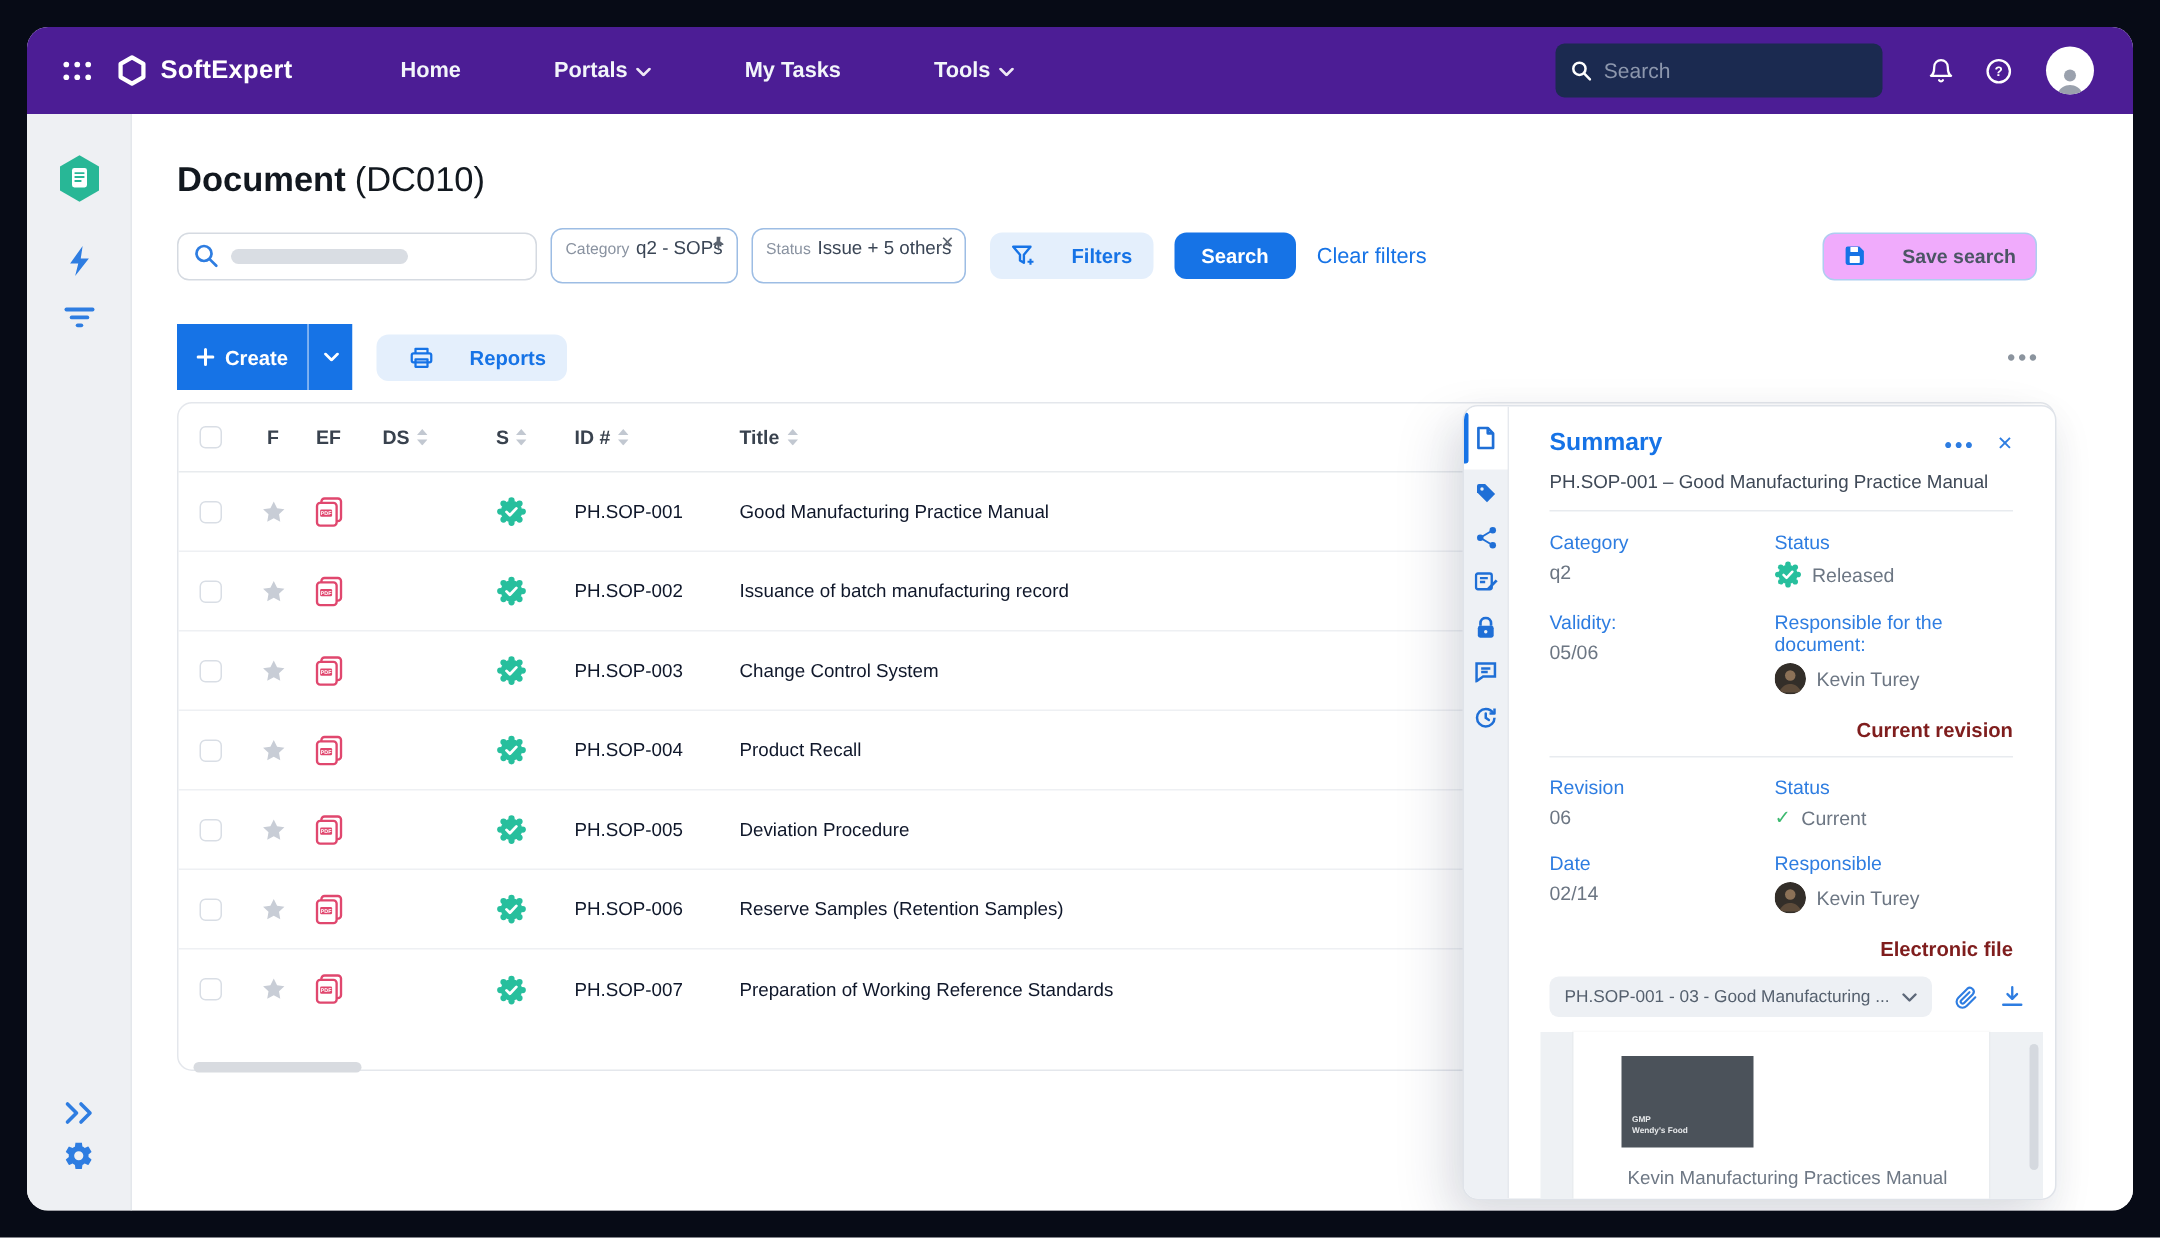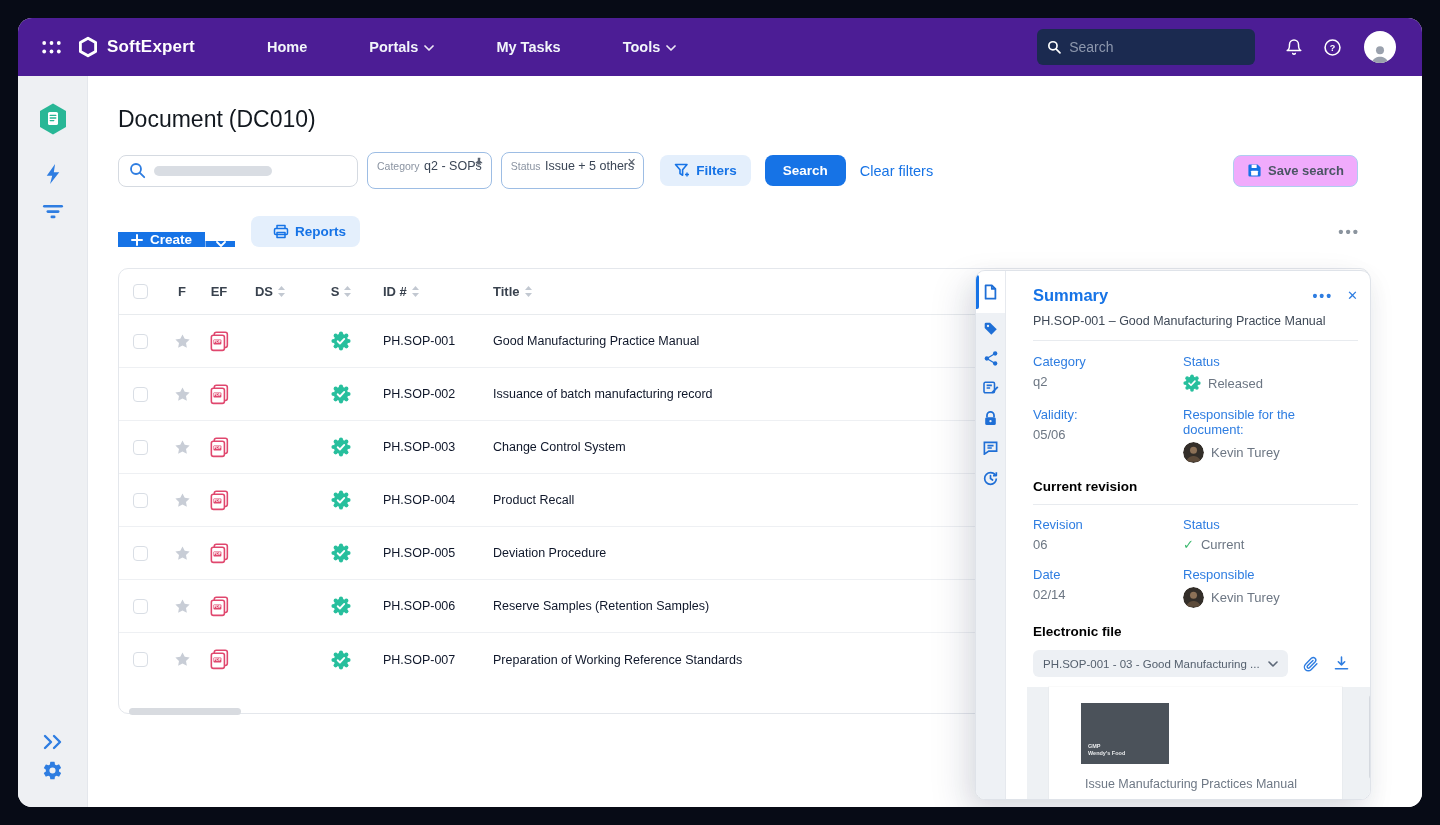--- a/index.html
+++ b/index.html
@@ -45,52 +45,52 @@
   .sidebar {
     width:70px; background:#eef0f3; border-right:1px solid #e4e7ec;
     display:flex; flex-direction:column; align-items:center; padding:26px 0 26px;
     flex:0 0 auto;
   }
   .sb-icon { margin-bottom:22px; cursor:pointer; display:flex; }
   .sb-spacer { flex:1; }
   .main { flex:1; position:relative; background:#fff; }
 
   .page-title { position:absolute; left:30px; top:30px; font-size:23px; color:#12181f; }
-  .page-title .t-bold { font-weight:400;text-align:right; }
+  .page-title .t-bold { font-weight:700;text-align:right; }
   .page-title .t-code { font-weight:400; margin-left:6px; }
 
   
   .filter-row { position:absolute; left:30px; right:64px; top:76px; display:flex; align-items:center; }
   .search-box {
     width:240px; height:32px; border:1px solid #d5dae1; border-radius:8px;
     display:flex; align-items:center; padding:0 10px; gap:8px; background:#fff;
   }
   .skeleton-bar { width:118px; height:10px; border-radius:5px; background:#d9dde3; }
   .chip {
     border:1px solid #9dbde4; border-radius:8px; height:37px; padding:3px 9px 3px 9px;
     margin-left:9px; position:relative; background:#fff; cursor:pointer; min-width:84px;
   }
   .chip-label { font-size:10.5px; color:#8a93a1; line-height:13px; }
   .chip-value { font-size:12.5px; color:#3a4555; line-height:15px; white-space:nowrap; }
   .chip-corner { position:absolute; right:7px; top:4px; display:flex; }
   .chip-x { font-size:11px; color:#5c6470; font-weight:700; line-height:10px; cursor:pointer; }
-  .btn { border:none; border-radius:8px; height:31px; display:inline-flex; align-items:center; justify-content:center; gap:6px; font-family:inherit; font-size:13.5px; font-weight:700; cursor:pointer; }
+  .btn { border:none; border-radius:8px; height:31px; display:inline-flex; align-items:center; justify-content:center; gap:24px; font-family:inherit; font-size:13.5px; font-weight:700; cursor:pointer; }
   .btn-soft { background:#e4effc; color:#1673e6; padding:0 14px; }
   .btn-primary { background:#1673e6; color:#fff; padding:0 18px; }
   .filters-btn { margin-left:16px; }
   .search-btn { margin-left:14px; }
   .clear-link { margin-left:14px; color:#1673e6; font-size:14.5px; font-weight:500; text-decoration:none; cursor:pointer; }
   .fr-spacer { flex:1; }
   .save-search {
     background:#f0abfc; border:1px solid #aecdf0; color:#4b5564; font-weight:700; font-size:13px;
     padding:0 13px; height:32px;
   }
   
   .actions-row { position:absolute; left:30px; right:52px; top:140px; display:flex; align-items:center; }
-  .create-split { display:flex; height:31px; border-radius:0; overflow:hidden;align-items:flex-end; }
+  .create-split { display:flex; height:44px; border-radius:0; overflow:hidden; }
   .create-main { background:#1673e6; color:#fff; font-size:13.5px; font-weight:700; border:none; padding:0 13px; display:flex; align-items:center; gap:7px; cursor:pointer; font-family:inherit; }
   .create-caret { background:#1673e6; border:none; border-left:1px solid rgba(255,255,255,.45); width:30px; display:flex; align-items:center; justify-content:center; cursor:pointer; color:#fff; }
   .reports-btn { margin-left:16px;padding-left:22px; }
   .more-dots { color:#8b949e; font-size:15px; font-weight:700; letter-spacing:2px; cursor:pointer; margin-right:10px; }
 
   
   .table-card {
     position:absolute; left:30px; top:192px; width:1252px; height:446px;
     border:1px solid #e4e7ec; border-radius:10px; background:#fff; z-index:1;
   }
@@ -108,31 +108,31 @@
   .panel {
     position:absolute; left:887px; top:194px; width:396px; height:530px;
     background:#fff; border:1px solid #dfe3e9; border-radius:10px; z-index:5;
     box-shadow:-14px 12px 34px rgba(20,32,64,.10), 0 10px 26px rgba(20,32,64,.08);
     display:flex; overflow:hidden;
   }
   .strip { width:30px; background:#eef1f5; border-right:1px solid #e6e9ee; flex:0 0 auto; display:flex; flex-direction:column; }
   .strip-cell { height:30px; display:flex; align-items:center; justify-content:center; color:#1f6fd6; cursor:pointer; }
   .strip-cell.active { height:42px; background:#fff; position:relative; }
   .strip-cell.active::before { content:""; position:absolute; left:0; top:4px; bottom:4px; width:3px; background:#1673e6; border-radius:0 2px 2px 0; }
-  .panel-content { flex:1; padding:15px 12px 0 27px; min-width:0; }
+  .panel-content { flex:1; padding:15px 28px 0 27px; min-width:0; }
   .panel-head { display:flex; align-items:center; }
   .panel-title { color:#1673e6; font-size:16.5px; font-weight:700; flex:1; }
   .panel-dots { color:#2e7de1; font-size:14px; font-weight:700; letter-spacing:2px; cursor:pointer; margin-right:14px; }
   .panel-close { color:#2e7de1; font-size:13px; font-weight:700; cursor:pointer; }
   .panel-sub { margin-top:9px; font-size:12.5px; color:#3f4957; }
   .divider { border-top:1px solid #e8ebef; margin-top:12px; }
   .fgrid { display:grid; grid-template-columns:150px 1fr; row-gap:15px; margin-top:13px; }
   .flabel { color:#2e7de1; font-size:13px; font-weight:500; }
   .fvalue { color:#6c7683; font-size:13px; margin-top:5px; display:flex; align-items:center; gap:7px; }
-  .section-h { margin-top:16px; font-size:13.5px; font-weight:700; color:#000000; }
+  .section-h { margin-top:16px; font-size:13.5px; font-weight:700; color:#7f1d1d;text-align:right; }
   .photo { width:21px; height:21px; border-radius:50%; overflow:hidden; flex:0 0 auto; }
   .check-green { color:#3cb96f; font-weight:700; }
   
   .file-row { margin-top:11px; display:flex; align-items:center; gap:14px; }
   .file-select {
     flex:0 0 252px; height:27px; background:#edf0f4; border-radius:6px; border:none;
     display:flex; align-items:center; padding:0 10px; gap:8px; cursor:pointer;
   }
   .file-select-text { flex:1; font-size:11.5px; color:#55606e; white-space:nowrap; overflow:hidden; text-overflow:ellipsis; text-align:left; }
   .icon-btn { background:none; border:none; color:#2e7de1; display:flex; cursor:pointer; padding:0; }
@@ -793,21 +793,21 @@
                 </svg>
             </button>
           </div>
 
           <div class="preview">
             <div class="preview-page">
               <div class="thumb">
                 <div class="thumb-l1">GMP</div>
                 <div class="thumb-l2">Wendy's Food</div>
               </div>
-              <div class="preview-caption">Issue Manufacturing Practices Manual</div>
+              <div class="preview-caption">Kevin Manufacturing Practices Manual</div>
             </div>
             <span class="vscroll"></span>
           </div>
         </div>
       </div>
 
     </div>
   </div>
 </div>
 

